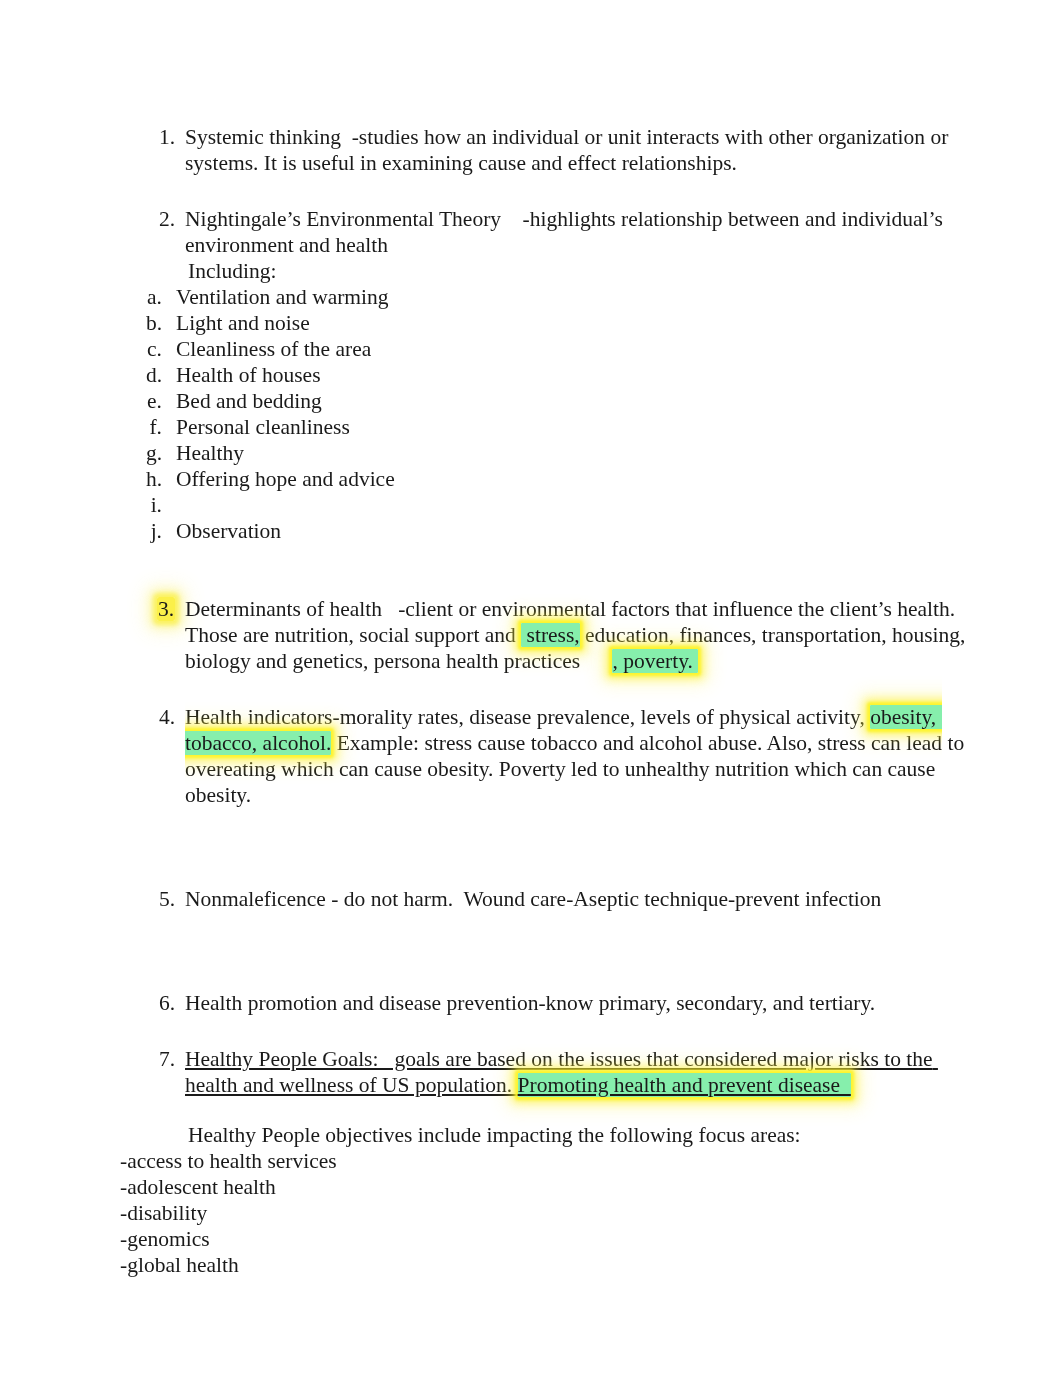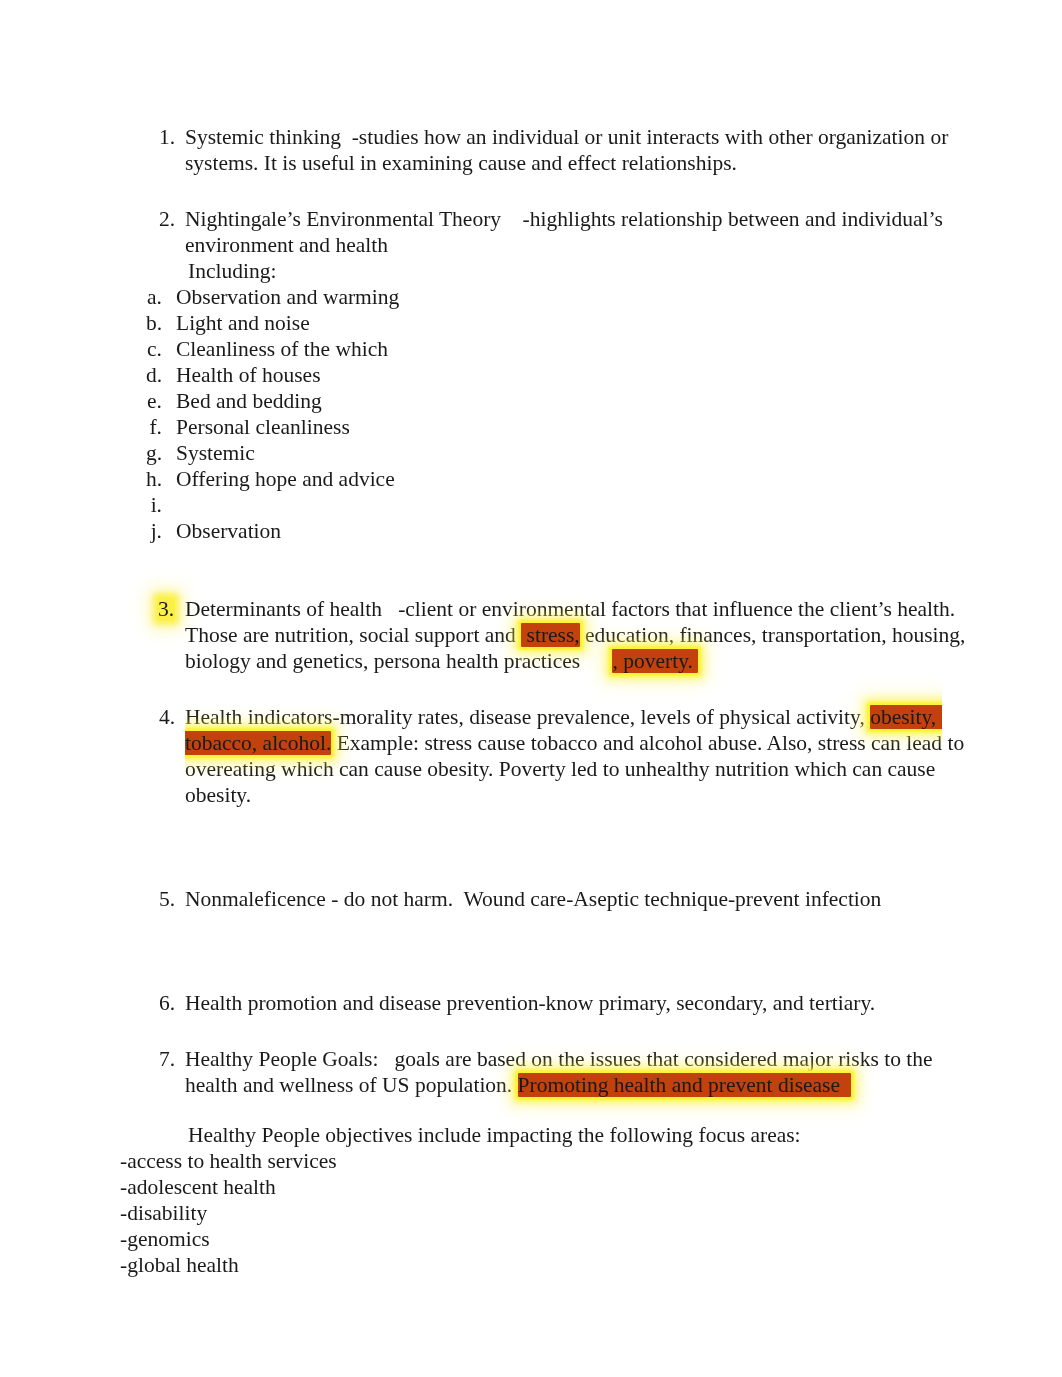--- a/index.html
+++ b/index.html
@@ -79,21 +79,21 @@
 
   
   .gap-sm  { height: 24px; }
   .gap-md  { height: 30px; }
   .gap-lg  { height: 52px; }
   .gap-xl  { height: 78px; }
 
   
   .hl {
     position: relative;
-    background-color: #c2410c;
+    background-color: #86efac;
     box-shadow:
       0 0 3px 3px rgba(253, 243, 42, 0.95),
       0 0 9px 6px rgba(253, 243, 42, 0.55),
       0 0 18px 10px rgba(253, 240, 60, 0.28);
     border-radius: 1px;
     text-align: right;
   }
   .hl-marker {
     background-color: #fbf04a;
     box-shadow:
@@ -120,45 +120,45 @@
     <div class="row num-row">
       <span class="marker">2.</span>
       <span class="txt">Nightingale’s Environmental Theory    -highlights relationship between and individual’s environment and health</span>
     </div>
 
     <div class="plain">Including:</div>
 
     <div>
       <div class="row alpha-row">
         <span class="marker">a.</span>
-        <span class="txt">Observation and warming</span>
+        <span class="txt">Ventilation and warming</span>
       </div>
       <div class="row alpha-row">
         <span class="marker">b.</span>
         <span class="txt">Light and noise</span>
       </div>
       <div class="row alpha-row">
         <span class="marker">c.</span>
-        <span class="txt">Cleanliness of the which</span>
+        <span class="txt">Cleanliness of the area</span>
       </div>
       <div class="row alpha-row">
         <span class="marker">d.</span>
         <span class="txt">Health of houses</span>
       </div>
       <div class="row alpha-row">
         <span class="marker">e.</span>
         <span class="txt">Bed and bedding</span>
       </div>
       <div class="row alpha-row">
         <span class="marker">f.</span>
         <span class="txt">Personal cleanliness</span>
       </div>
       <div class="row alpha-row">
         <span class="marker">g.</span>
-        <span class="txt">Systemic</span>
+        <span class="txt">Healthy</span>
       </div>
       <div class="row alpha-row">
         <span class="marker">h.</span>
         <span class="txt">Offering hope and advice</span>
       </div>
       <div class="row alpha-row">
         <span class="marker">i.</span>
       </div>
       <div class="row alpha-row">
         <span class="marker">j.</span>
@@ -191,21 +191,21 @@
 
     <div class="row num-row">
       <span class="marker">6.</span>
       <span class="txt">Health promotion and disease prevention-know primary, secondary, and tertiary.</span>
     </div>
 
     <div class="gap-md"></div>
 
     <div class="row num-row">
       <span class="marker">7.</span>
-      <span class="txt" style="padding-right:96px;"><span>Healthy People Goals:   goals are based on the issues that considered major risks to the health and wellness of US population. </span><span class="hl">Promoting health and prevent disease  </span></span>
+      <span class="txt" style="padding-right:96px;text-decoration:underline;"><span>Healthy People Goals:   goals are based on the issues that considered major risks to the health and wellness of US population. </span><span class="hl">Promoting health and prevent disease  </span></span>
     </div>
 
     <div class="gap-sm"></div>
 
     <div class="plain">Healthy People objectives include impacting the following focus areas:</div>
 
     <div>
       <div class="focus-line">-access to health services</div>
       <div class="focus-line">-adolescent health</div>
       <div class="focus-line">-disability</div>

